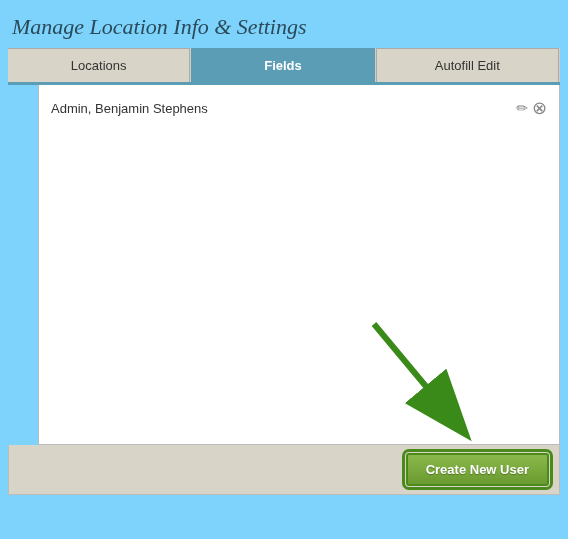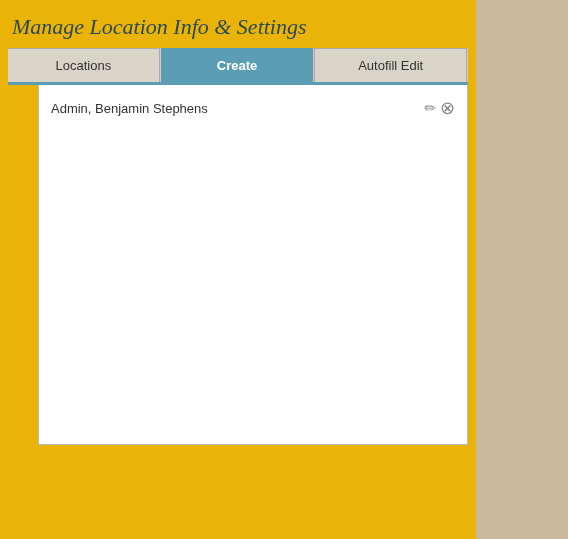--- a/index.html
+++ b/index.html
@@ -5,23 +5,23 @@
     * { box-sizing: border-box; margin: 0; padding: 0; }
     body {
       width: 568px;
       height: 539px;
       font-family: Georgia, 'Times New Roman', serif;
       background: #c8b99a;
       overflow: hidden;
     }
 
     .outer-wrapper {
-      width: 476px;
+      width: 568px;
       height: 539px;
-      background: #eab308;
+      background: #7dd3fc;
       padding: 8px;
     }
 
     .page-title {
       font-family: Georgia, cursive, serif;
       font-style: italic;
       font-size: 22px;
       color: #2a4a5a;
       padding: 6px 4px 8px 4px;
     }
@@ -133,30 +133,43 @@
 <body>
 
 <div class="outer-wrapper">
   <div class="page-title">Manage Location Info &amp; Settings</div>
 
   <div class="tab-bar">
     <div class="tab">
       <span>Locations</span>
     </div>
     <div class="tab active">
-      <span>Create</span>
+      <span>Fields</span>
     </div>
     <div class="tab">
       <span>Autofill Edit</span>
     </div>
   </div>
 
   <div class="content-area">
     <div class="user-row">
       <span>Admin, Benjamin Stephens</span>
       <div class="user-actions">
         <span class="edit-icon">✏</span>
         <span class="remove-icon">⊗</span>
       </div>
     </div>
   </div>
 
+  <div class="footer-bar">
+
+    <svg class="green-arrow" width="190" height="150" viewBox="0 0 190 150" style="position:absolute; right:55px; bottom:30px;">
+      <defs>
+        <marker id="arrowhead" markerWidth="12" markerHeight="9" refX="10" refY="4.5" orient="auto">
+          <polygon points="0 0, 12 4.5, 0 9" fill="#3a8a1a"></polygon>
+        </marker>
+      </defs>
+      <line x1="60" y1="10" x2="150" y2="118" stroke="#3a8a1a" stroke-width="6" marker-end="url(#arrowhead)"></line>
+    </svg>
+
+    <button class="create-btn">Create New User</button>
+  </div>
 </div>
 
 </body></html>

